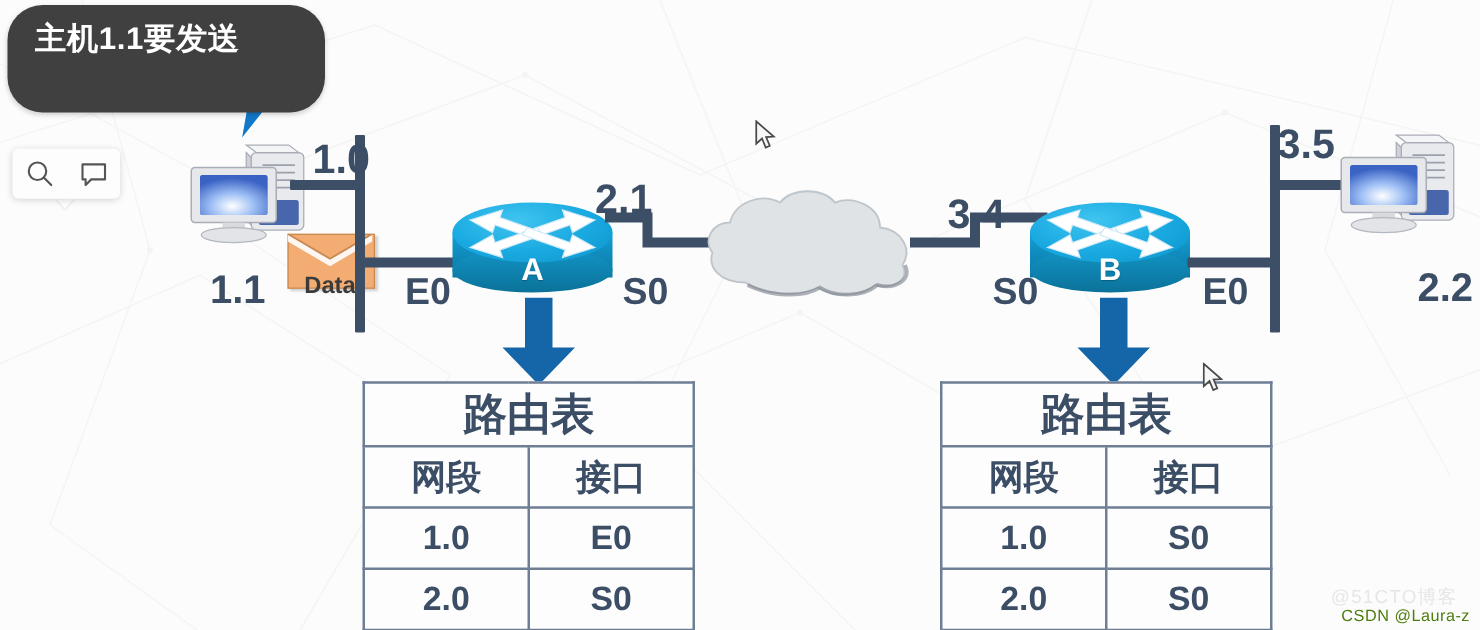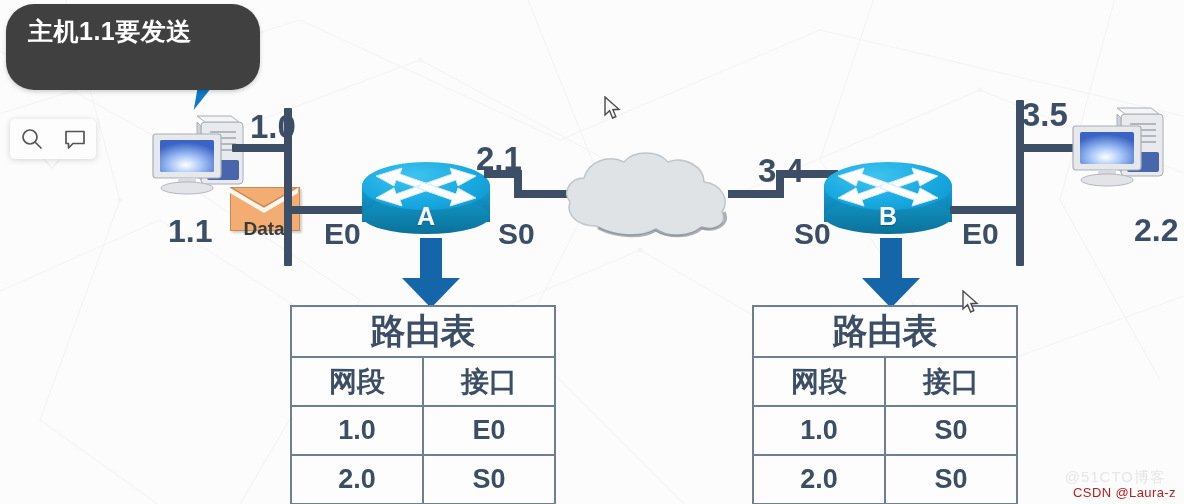--- a/index.html
+++ b/index.html
@@ -113,21 +113,21 @@
   .rtable td.title{font-size:35px;height:44px;}
   .rtable td.hdr{font-size:28px;}
   .rtable td.col{width:128px;}
 
   
   .cursor{position:absolute;z-index:60;}
 
   
   .wm{
     position:absolute;right:8px;bottom:4px;
-    color:#b91c1c;font-size:13px;letter-spacing:.4px;
+    color:#4d7c0f;font-size:13px;letter-spacing:.4px;
     z-index:50;
   }
   .wm2{
     position:absolute;right:18px;bottom:17px;
     color:#e6e6e6;font-size:15px;letter-spacing:1px;z-index:49;
   }
 </style>
 </head>
 <body>
 

